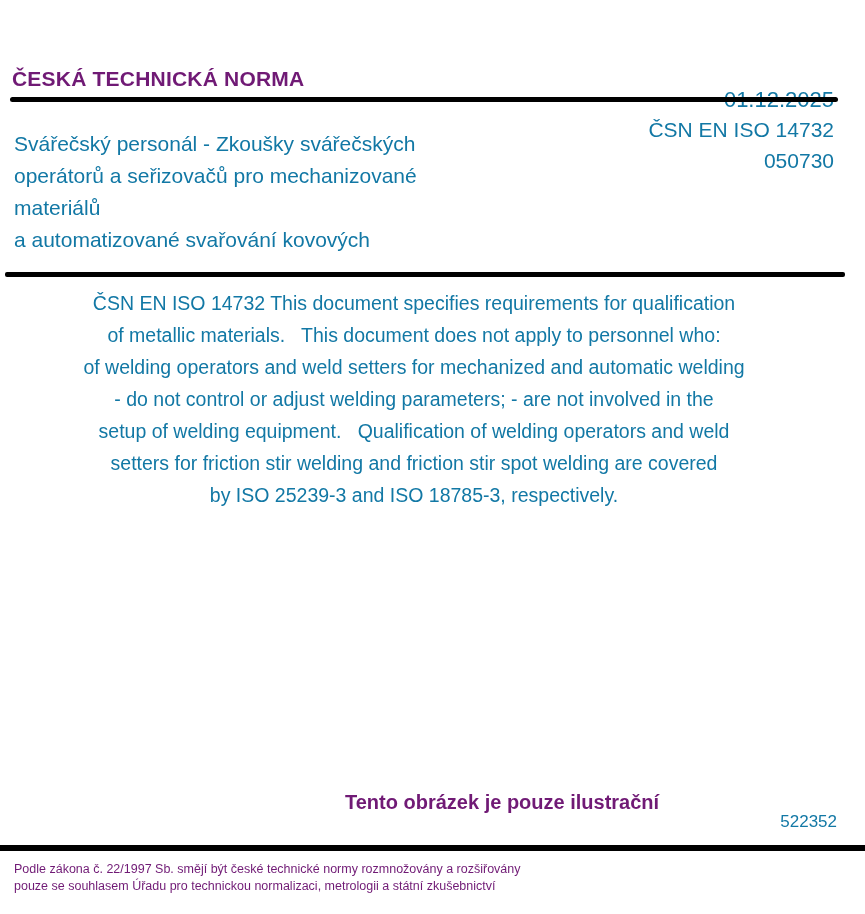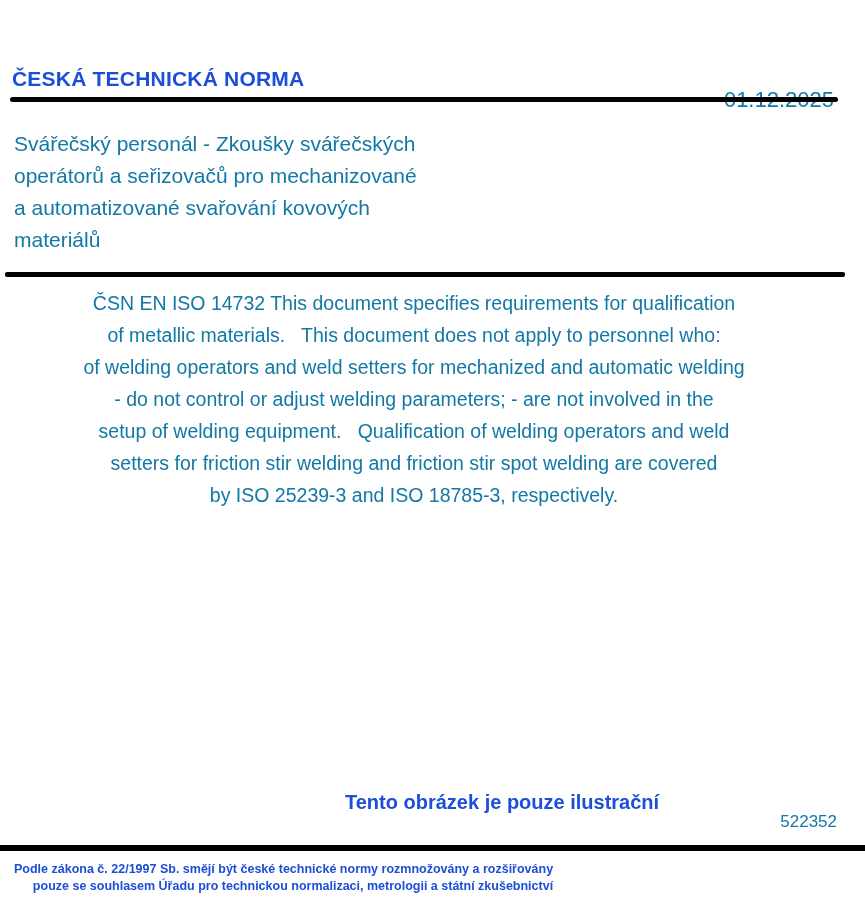--- a/index.html
+++ b/index.html
@@ -7,21 +7,21 @@
   html, body { background: #ffffff; }
   .page {
     position: relative;
     width: 865px;
     height: 914px;
     background: #ffffff;
     overflow: hidden;
     font-family: "Liberation Sans", sans-serif;
   }
   .teal { color: #1278a5; }
-  .blk  { color: #1d4ed8; }
+  .blk  { color: #701a75; }
 
   .header-title {
     position: absolute;
     left: 12px; top: 67px;
     font-size: 21px;
     font-weight: bold;
     letter-spacing: 0.2px;
     white-space: pre;
   }
   .header-date {
@@ -69,23 +69,22 @@
     font-size: 20px;
     font-weight: bold;
     white-space: pre;
     text-align: right;
   }
 
   .footer-legal {
     position: absolute;
     left: 14px; top: 861px;
     font-size: 12.5px;
-    font-weight: bold;
+    font-weight: normal;
     line-height: 17px;
-    text-align: right;
   }
   .footer-legal div { white-space: pre; }
 
   .footer-number {
     position: absolute;
     right: 28px; top: 812px;
     font-size: 17px;
     white-space: pre;
   }
 </style>
@@ -96,24 +95,28 @@
 
   <div class="header-title blk">ČESKÁ TECHNICKÁ NORMA</div>
 
   <div class="header-date teal">01.12.2025</div>
 
   <div class="rule rule-1"></div>
 
   <div class="title-block teal">
     <div>Svářečský personál - Zkoušky svářečských</div>
     <div>operátorů a seřizovačů pro mechanizované</div>
+    <div>materiálů</div>
     <div>a automatizované svařování kovových</div>
-    <div>materiálů</div>
   </div>
 
+  <div class="ref-block teal">
+    <div>ČSN EN ISO 14732</div>
+    <div>050730</div>
+  </div>
 
   <div class="rule rule-2"></div>
 
   <div class="abstract teal">
     <div>ČSN EN ISO 14732 This document specifies requirements for qualification</div>
     <div>of metallic materials.   This document does not apply to personnel who:</div>
     <div>of welding operators and weld setters for mechanized and automatic welding</div>
     <div>- do not control or adjust welding parameters; - are not involved in the</div>
     <div>setup of welding equipment.   Qualification of welding operators and weld</div>
     <div>setters for friction stir welding and friction stir spot welding are covered</div>

